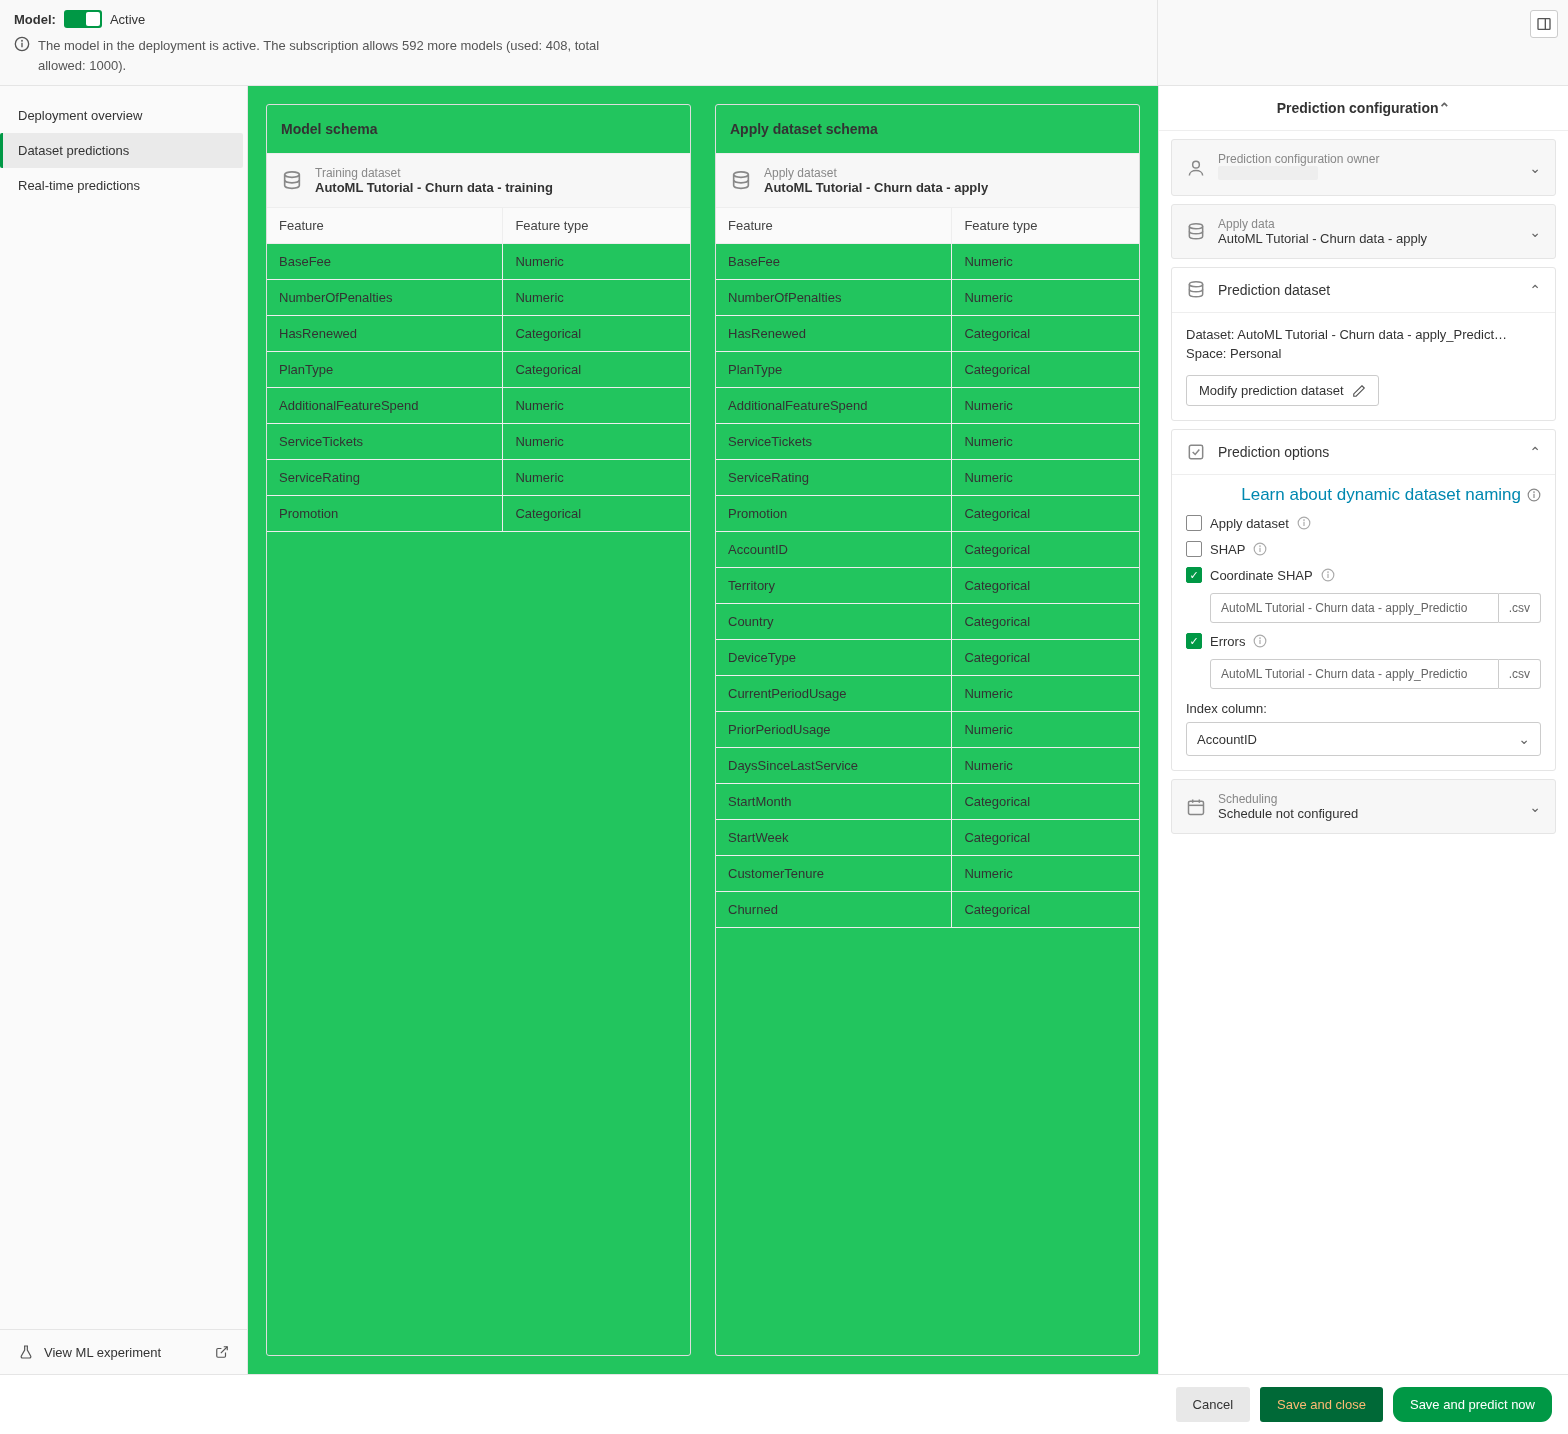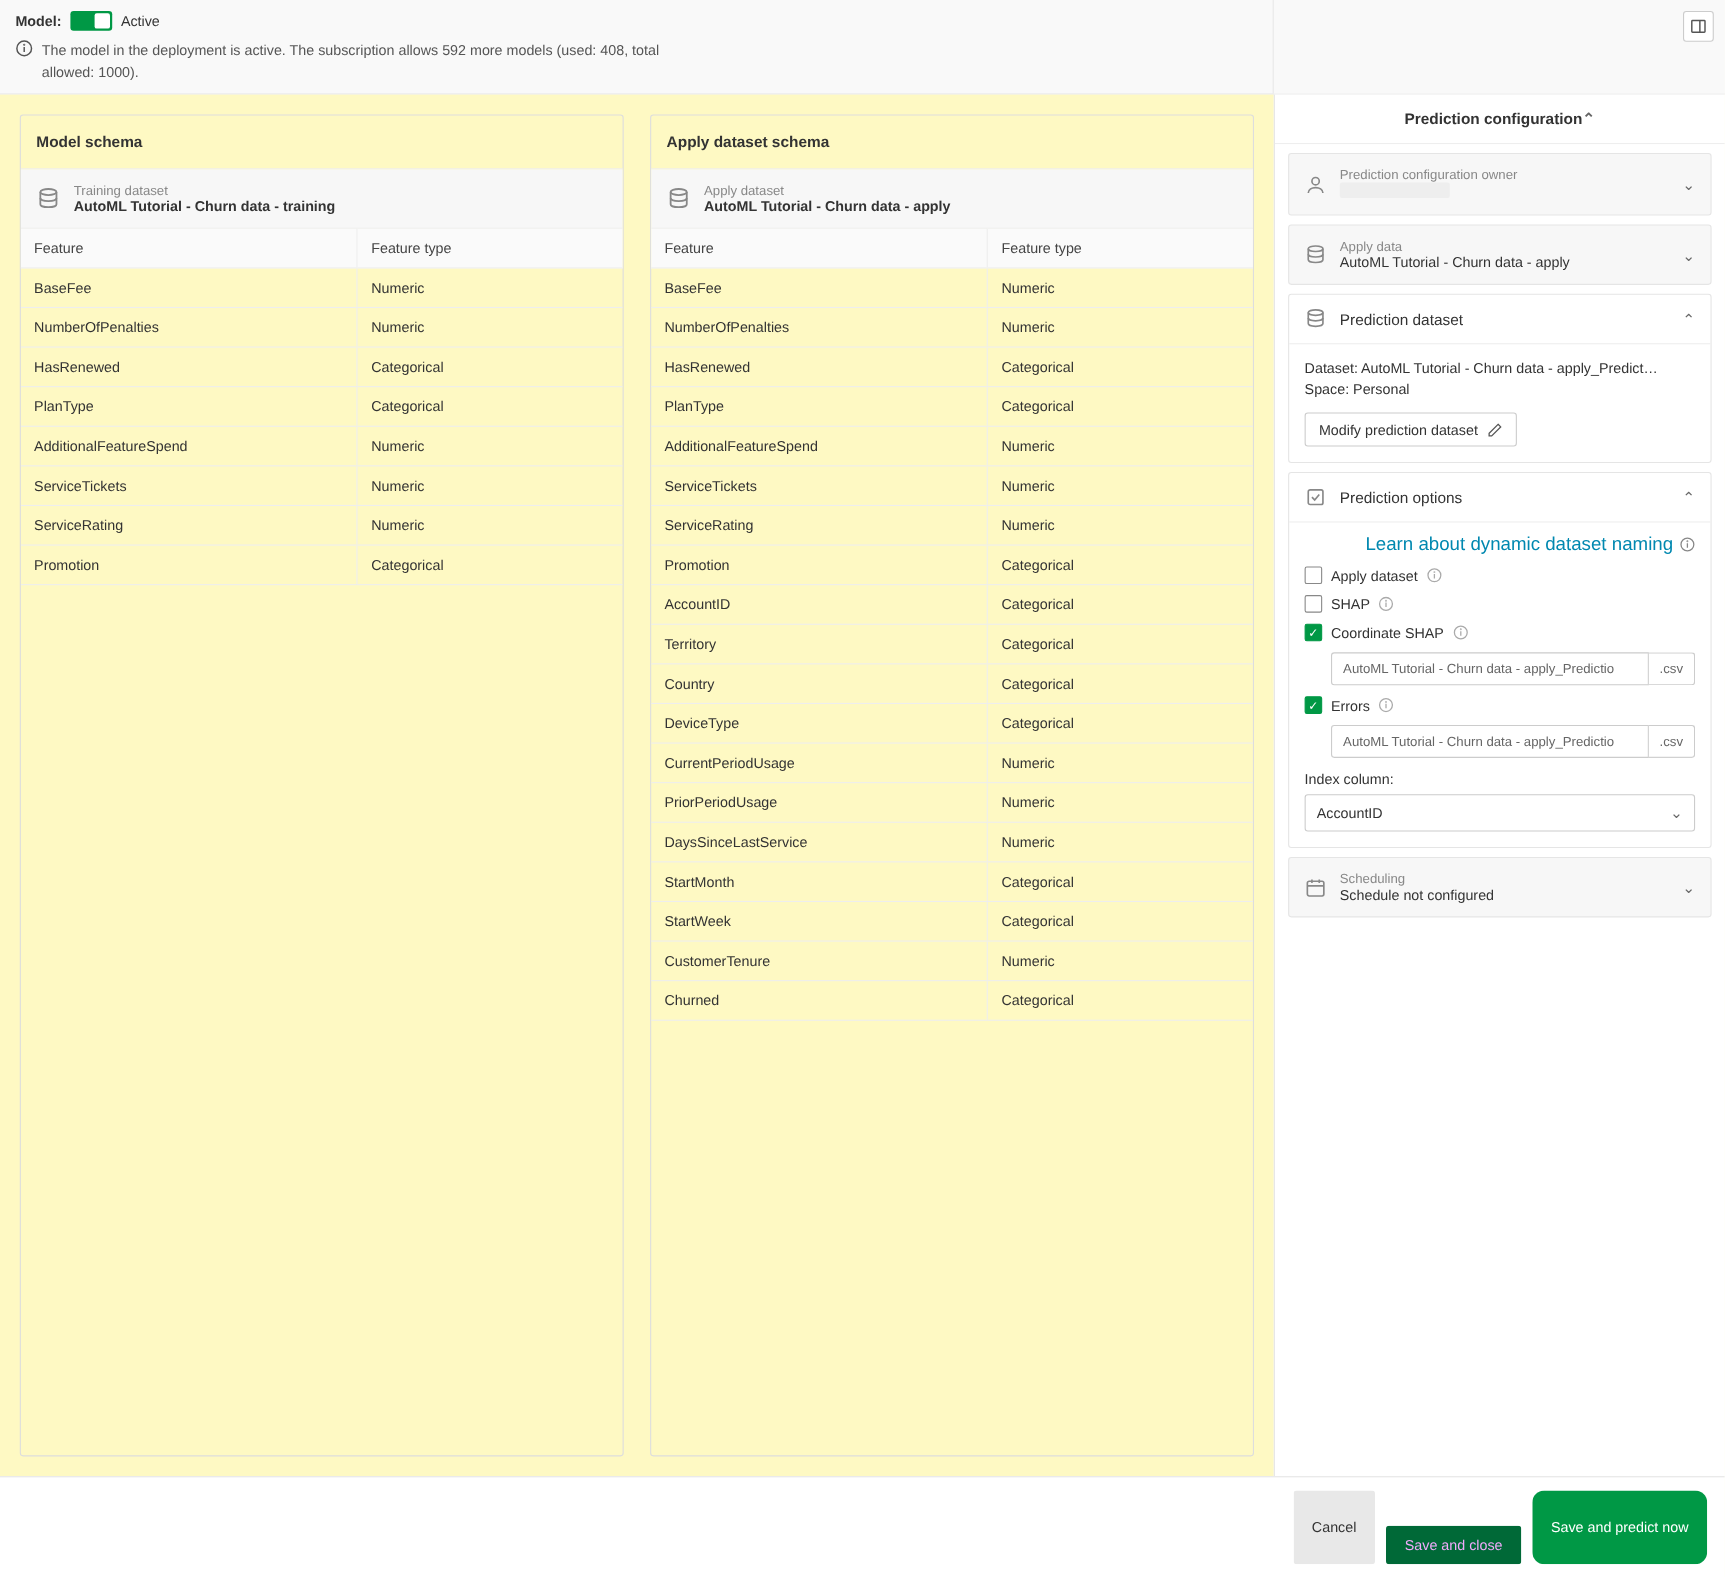--- a/index.html
+++ b/index.html
@@ -75,21 +75,21 @@
     border-radius: 2px;
     margin: 0 4px 0 0;
   }
   .sidebar-footer {
     border-top: 1px solid #e5e5e5;
     padding: 14px 18px;
     display: flex; align-items: center; gap: 10px;
     cursor: pointer;
   }
 
-  .content { flex: 1; display: flex; gap: 24px; padding: 18px; background: #fef9c3; min-height: 0; }
+  .content { flex: 1; display: flex; gap: 24px; padding: 18px; background: #22c55e; min-height: 0; }
 
   .schema-panel {
     flex: 1;
     border: 1px solid #ddd;
     border-radius: 3px;
     display: flex;
     flex-direction: column;
     min-width: 0;
   }
   .schema-title {
@@ -195,21 +195,21 @@
     border-top: 1px solid #e5e5e5;
     padding: 12px 16px;
     display: flex; justify-content: flex-end; gap: 10px;
     background: #fff;
   }
   .btn {
     padding: 9px 16px; border-radius: 3px; font-size: 13px; cursor: pointer;
     border: 1px solid transparent;
   }
   .btn-secondary { background: #e8e8e8; color: #333; }
-  .btn-primary { background: #006937; color: #f0abfc; margin-top: 32px; }
+  .btn-primary { background: #006937; color: #fdba74; }
   .btn-primary2 { background: #009845; color: #fff; border-radius: 11px; }
 
   svg { display: block; }
 </style>
 </head>
 <body>
 
 <div class="app">
 
   <div class="header-band">
@@ -233,20 +233,38 @@
         <svg width="16" height="16" viewBox="0 0 24 24" fill="none" stroke="#555" stroke-width="2">
             <rect x="3" y="4" width="18" height="16" rx="1"></rect>
             <line x1="14" y1="4" x2="14" y2="20"></line>
           </svg>
       </div>
     </div>
   </div>
 
   <div class="main">
 
+    <div class="sidebar">
+      <div class="nav">
+        <div class="nav-item">Deployment overview</div>
+        <div class="nav-item active">Dataset predictions</div>
+        <div class="nav-item">Real-time predictions</div>
+      </div>
+      <div class="sidebar-footer">
+        <svg width="16" height="16" viewBox="0 0 24 24" fill="none" stroke="#555" stroke-width="1.8">
+            <path d="M9 3h6M10 3v6l-5 9a2 2 0 0 0 1.8 3h10.4a2 2 0 0 0 1.8-3l-5-9V3"></path>
+          </svg>
+        <span>View ML experiment</span>
+        <svg width="14" height="14" viewBox="0 0 24 24" fill="none" stroke="#555" stroke-width="2" style="margin-left:auto">
+            <path d="M18 13v6a2 2 0 0 1-2 2H5a2 2 0 0 1-2-2V8a2 2 0 0 1 2-2h6"></path>
+            <polyline points="15 3 21 3 21 9"></polyline>
+            <line x1="10" y1="14" x2="21" y2="3"></line>
+          </svg>
+      </div>
+    </div>
 
     <div class="content">
 
       <div class="schema-panel">
         <div class="schema-title">Model schema</div>
         <div class="schema-dataset">
           <svg width="22" height="22" viewBox="0 0 24 24" fill="none" stroke="#888" stroke-width="1.8">
               <ellipse cx="12" cy="5" rx="8" ry="3"></ellipse>
               <path d="M4 5v6c0 1.7 3.6 3 8 3s8-1.3 8-3V5"></path>
               <path d="M4 11v6c0 1.7 3.6 3 8 3s8-1.3 8-3v-6"></path>

